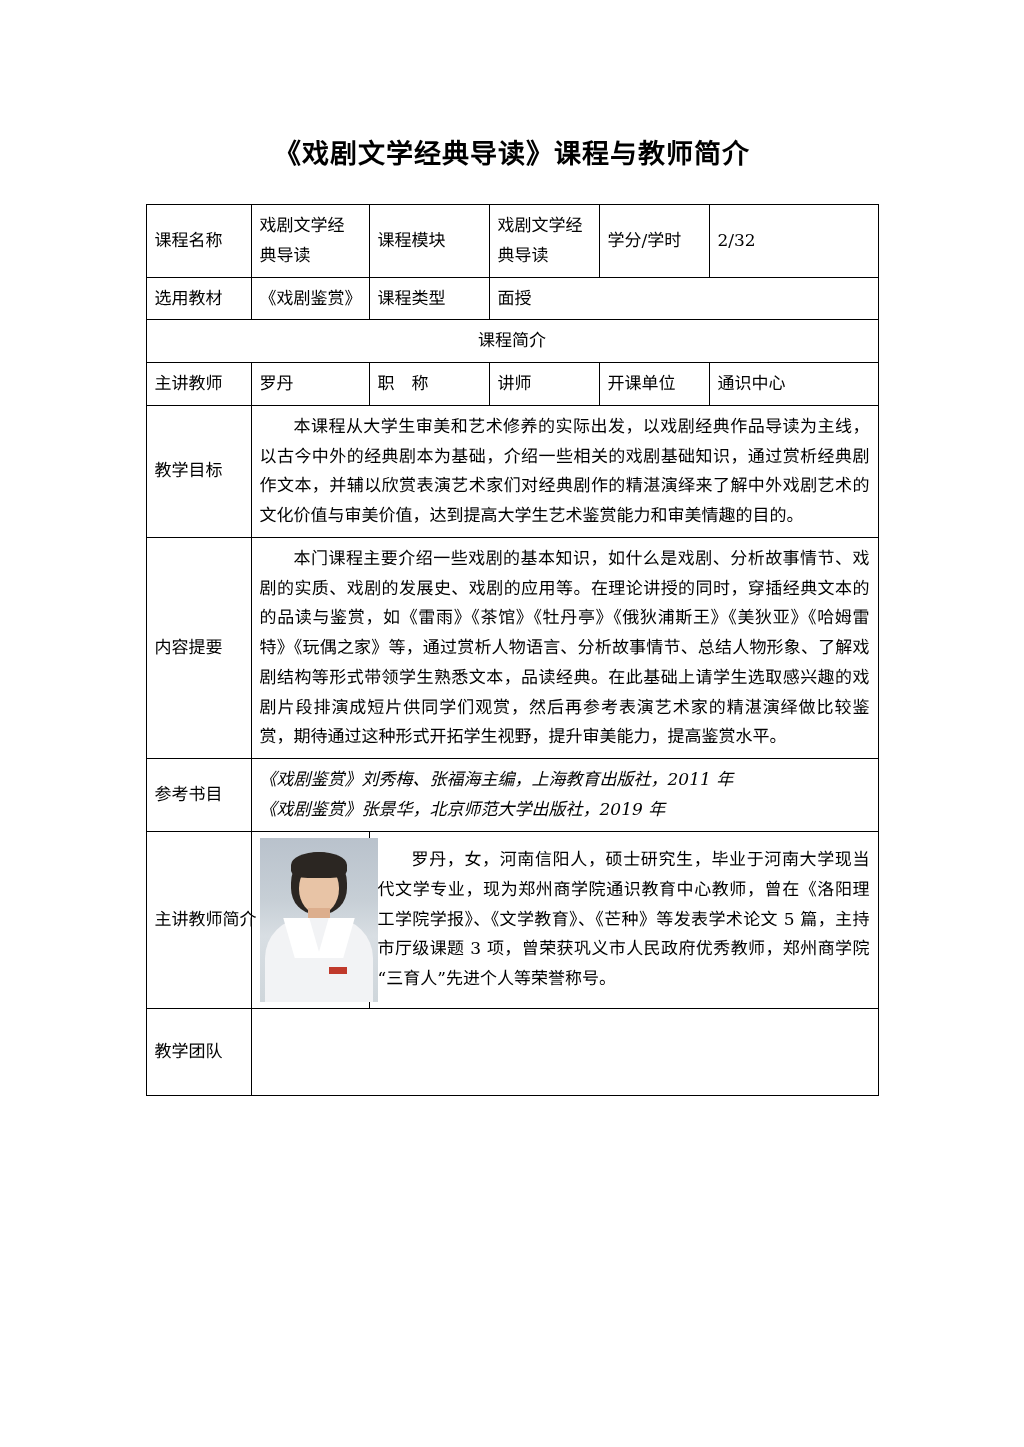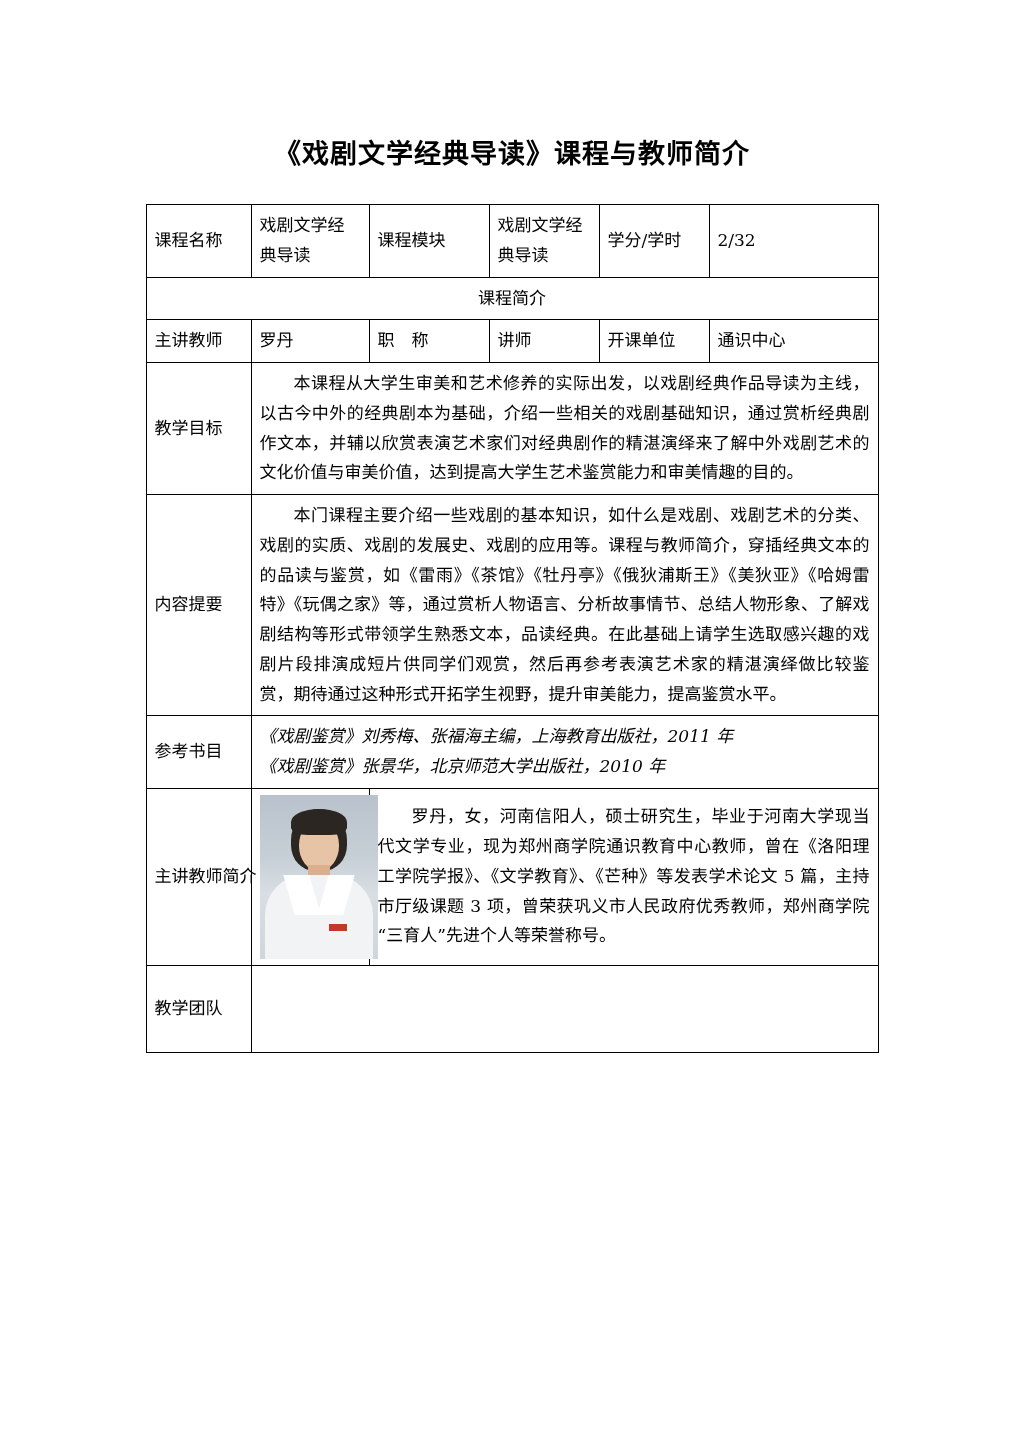--- a/index.html
+++ b/index.html
@@ -188,47 +188,53 @@
     <tbody>
       <tr>
         <td class="label-cell">课程名称</td>
         <td>戏剧文学经典导读</td>
         <td class="label-cell">课程模块</td>
         <td>戏剧文学经典导读</td>
         <td class="label-cell">学分/学时</td>
         <td class="center">2/32</td>
       </tr>
       <tr>
+        <td class="label-cell">选用教材</td>
+        <td class="center">《戏剧鉴赏》</td>
+        <td class="label-cell">课程类型</td>
+        <td class="center" colspan="3">面授</td>
+      </tr>
+      <tr>
         <td class="section-head" colspan="6">课程简介</td>
       </tr>
       <tr>
         <td class="label-cell">主讲教师</td>
         <td class="center">罗丹</td>
         <td class="label-cell">职　称</td>
         <td class="center">讲师</td>
         <td class="label-cell">开课单位</td>
         <td class="center">通识中心</td>
       </tr>
       <tr>
         <td class="label-cell">教学目标</td>
         <td class="body-text" colspan="5">
           <span class="indent">本课程从大学生审美和艺术修养的实际出发，以戏剧经典作品导读为主线，以古今中外的经典剧本为基础，介绍一些相关的戏剧基础知识，通过赏析经典剧作文本，并辅以欣赏表演艺术家们对经典剧作的精湛演绎来了解中外戏剧艺术的文化价值与审美价值，达到提高大学生艺术鉴赏能力和审美情趣的目的。</span>
         </td>
       </tr>
       <tr>
         <td class="label-cell">内容提要</td>
         <td class="body-text" colspan="5">
-          <span class="indent">本门课程主要介绍一些戏剧的基本知识，如什么是戏剧、戏剧艺术的分类、戏剧的实质、戏剧的发展史、戏剧的应用等。课程与教师简介，穿插经典文本的的品读与鉴赏，如《雷雨》《茶馆》《牡丹亭》《俄狄浦斯王》《美狄亚》《哈姆雷特》《玩偶之家》等，通过赏析人物语言、分析故事情节、总结人物形象、了解戏剧结构等形式带领学生熟悉文本，品读经典。在此基础上请学生选取感兴趣的戏剧片段排演成短片供同学们观赏，然后再参考表演艺术家的精湛演绎做比较鉴赏，期待通过这种形式开拓学生视野，提升审美能力，提高鉴赏水平。</span>
+          <span class="indent">本门课程主要介绍一些戏剧的基本知识，如什么是戏剧、分析故事情节、戏剧的实质、戏剧的发展史、戏剧的应用等。在理论讲授的同时，穿插经典文本的的品读与鉴赏，如《雷雨》《茶馆》《牡丹亭》《俄狄浦斯王》《美狄亚》《哈姆雷特》《玩偶之家》等，通过赏析人物语言、分析故事情节、总结人物形象、了解戏剧结构等形式带领学生熟悉文本，品读经典。在此基础上请学生选取感兴趣的戏剧片段排演成短片供同学们观赏，然后再参考表演艺术家的精湛演绎做比较鉴赏，期待通过这种形式开拓学生视野，提升审美能力，提高鉴赏水平。</span>
         </td>
       </tr>
       <tr>
         <td class="label-cell">参考书目</td>
         <td class="refs" colspan="5">
           <div>《戏剧鉴赏》刘秀梅、张福海主编，上海教育出版社，2011 年</div>
-          <div>《戏剧鉴赏》张景华，北京师范大学出版社，2010 年</div>
+          <div>《戏剧鉴赏》张景华，北京师范大学出版社，2019 年</div>
         </td>
       </tr>
       <tr>
         <td class="label-cell">主讲教师简介</td>
         <td class="teacher-row-photo">
           <div class="photo-frame">
             <div class="hair"></div>
             <div class="face"></div>
             <div class="hair-front"></div>
             <div class="neck"></div>

